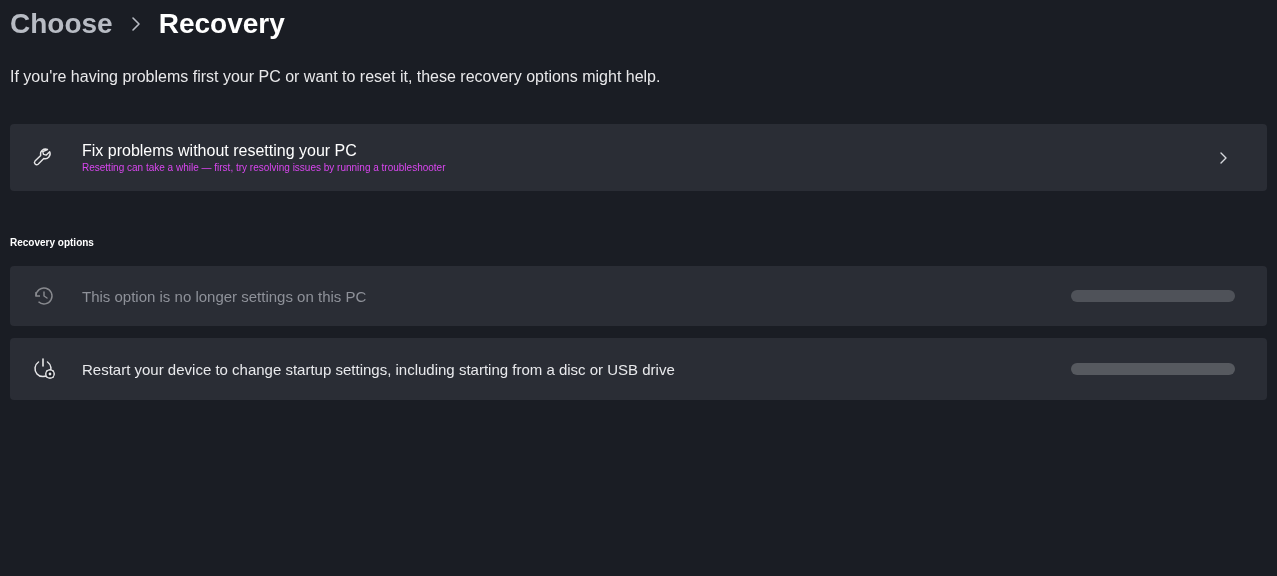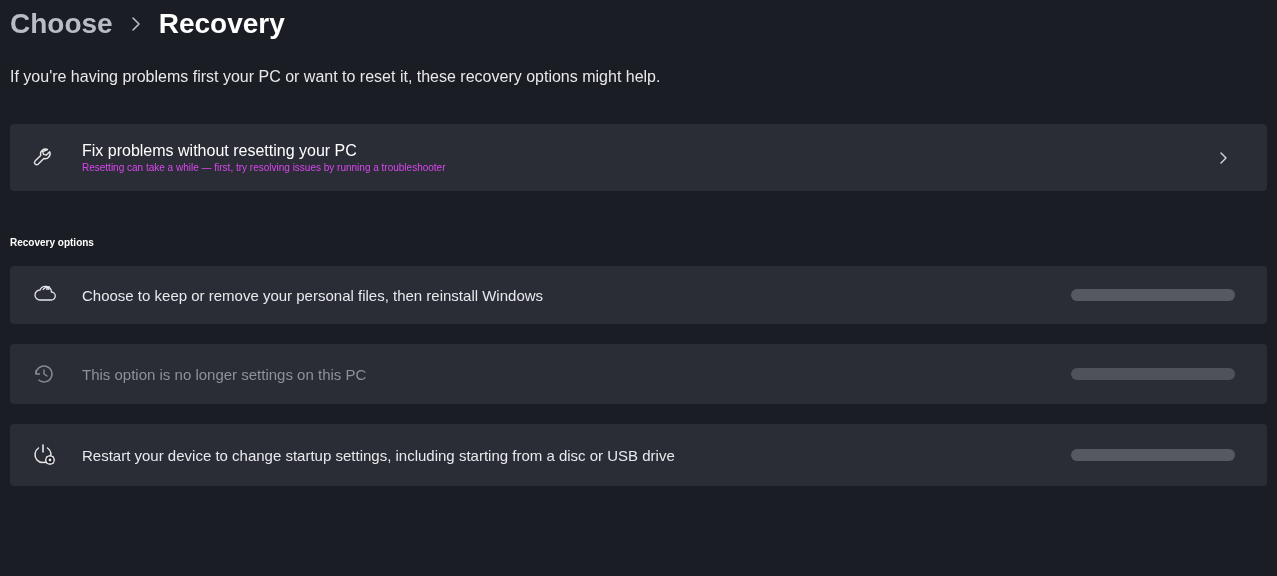--- a/index.html
+++ b/index.html
@@ -41,21 +41,21 @@
     font-size: 16px;
     color: #e8e8ea;
     margin-bottom: 38px;
   }
   .card {
     background: #2a2d35;
     border-radius: 4px;
     display: flex;
     align-items: center;
     padding: 18px 32px 18px 22px;
-    margin-bottom: 20px;
+    margin-bottom: 12px;
   }
   .card.clickable { cursor: pointer; }
   .card .icon-slot {
     width: 38px;
     display: flex;
     align-items: center;
     justify-content: flex-start;
     flex-shrink: 0;
   }
   .card .text-slot {
@@ -129,33 +129,20 @@
     </div>
     <div class="chevron-slot">
       <svg width="10" height="14" viewBox="0 0 10 14">
           <path d="M3 2 L8 7 L3 12" stroke="#d7d9de" stroke-width="1.4" fill="none" stroke-linecap="round" stroke-linejoin="round"></path>
         </svg>
     </div>
   </div>
 
   <div class="section-title">Recovery options</div>
 
-  <div class="card">
-    <div class="icon-slot">
-      <svg width="26" height="22" viewBox="0 0 26 22">
-        <path d="M8 16 a5 5 0 0 1 0 -10 a6 6 0 0 1 11.5 2 a4 4 0 0 1 -0.5 8 H8" stroke="#e6e6e8" stroke-width="1.3" fill="none"></path>
-        <path d="M11 6 a4 4 0 0 1 6 -2" stroke="#e6e6e8" stroke-width="1.3" fill="none"></path>
-        <path d="M17 2 l0 3 l-3 0" stroke="#e6e6e8" stroke-width="1.3" fill="none"></path>
-      </svg>
-    </div>
-    <div class="text-slot">
-      <div class="single">Choose to keep or remove your personal files, then reinstall Windows</div>
-    </div>
-    <div class="pill"></div>
-  </div>
 
   <div class="card disabled">
     <div class="icon-slot">
       <svg width="24" height="24" viewBox="0 0 24 24">
         <path d="M4 12 a8 8 0 1 1 2.5 5.8" stroke="#e6e6e8" stroke-width="1.4" fill="none"></path>
         <path d="M4 8 l0 4 l4 0" stroke="#e6e6e8" stroke-width="1.4" fill="none"></path>
         <path d="M12 8 v4 l3 2" stroke="#e6e6e8" stroke-width="1.4" fill="none" stroke-linecap="round"></path>
       </svg>
     </div>
     <div class="text-slot">

